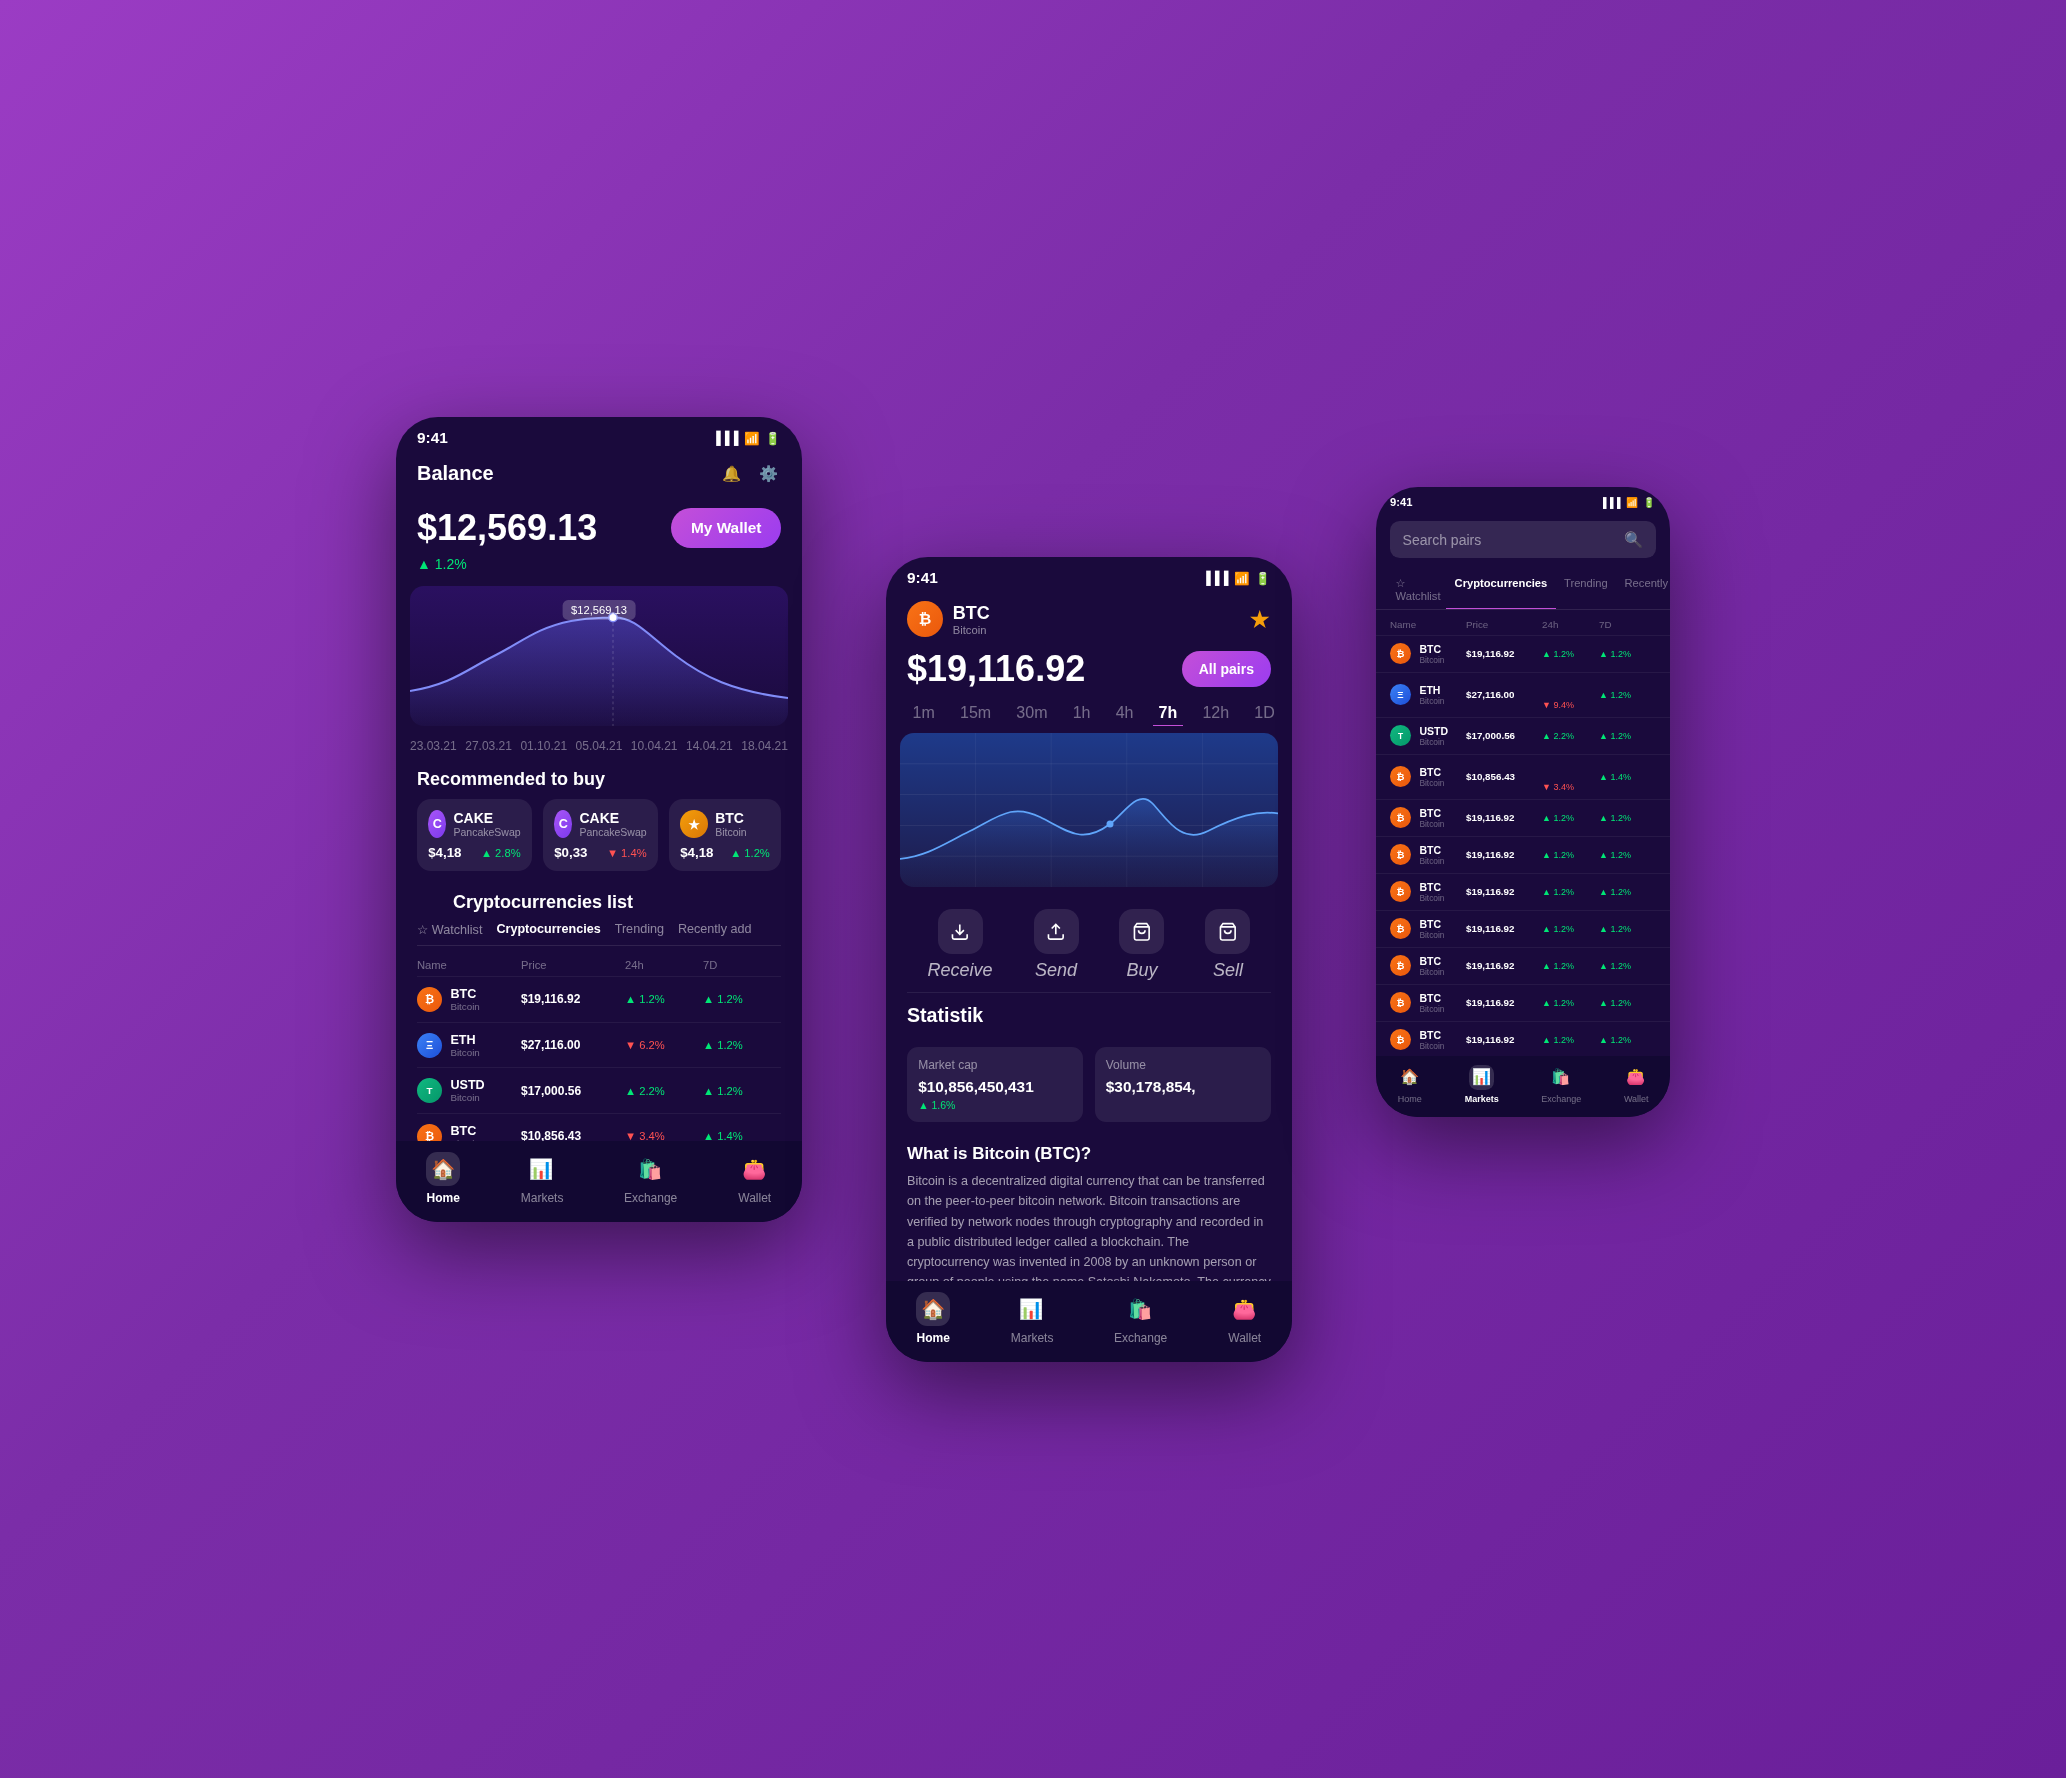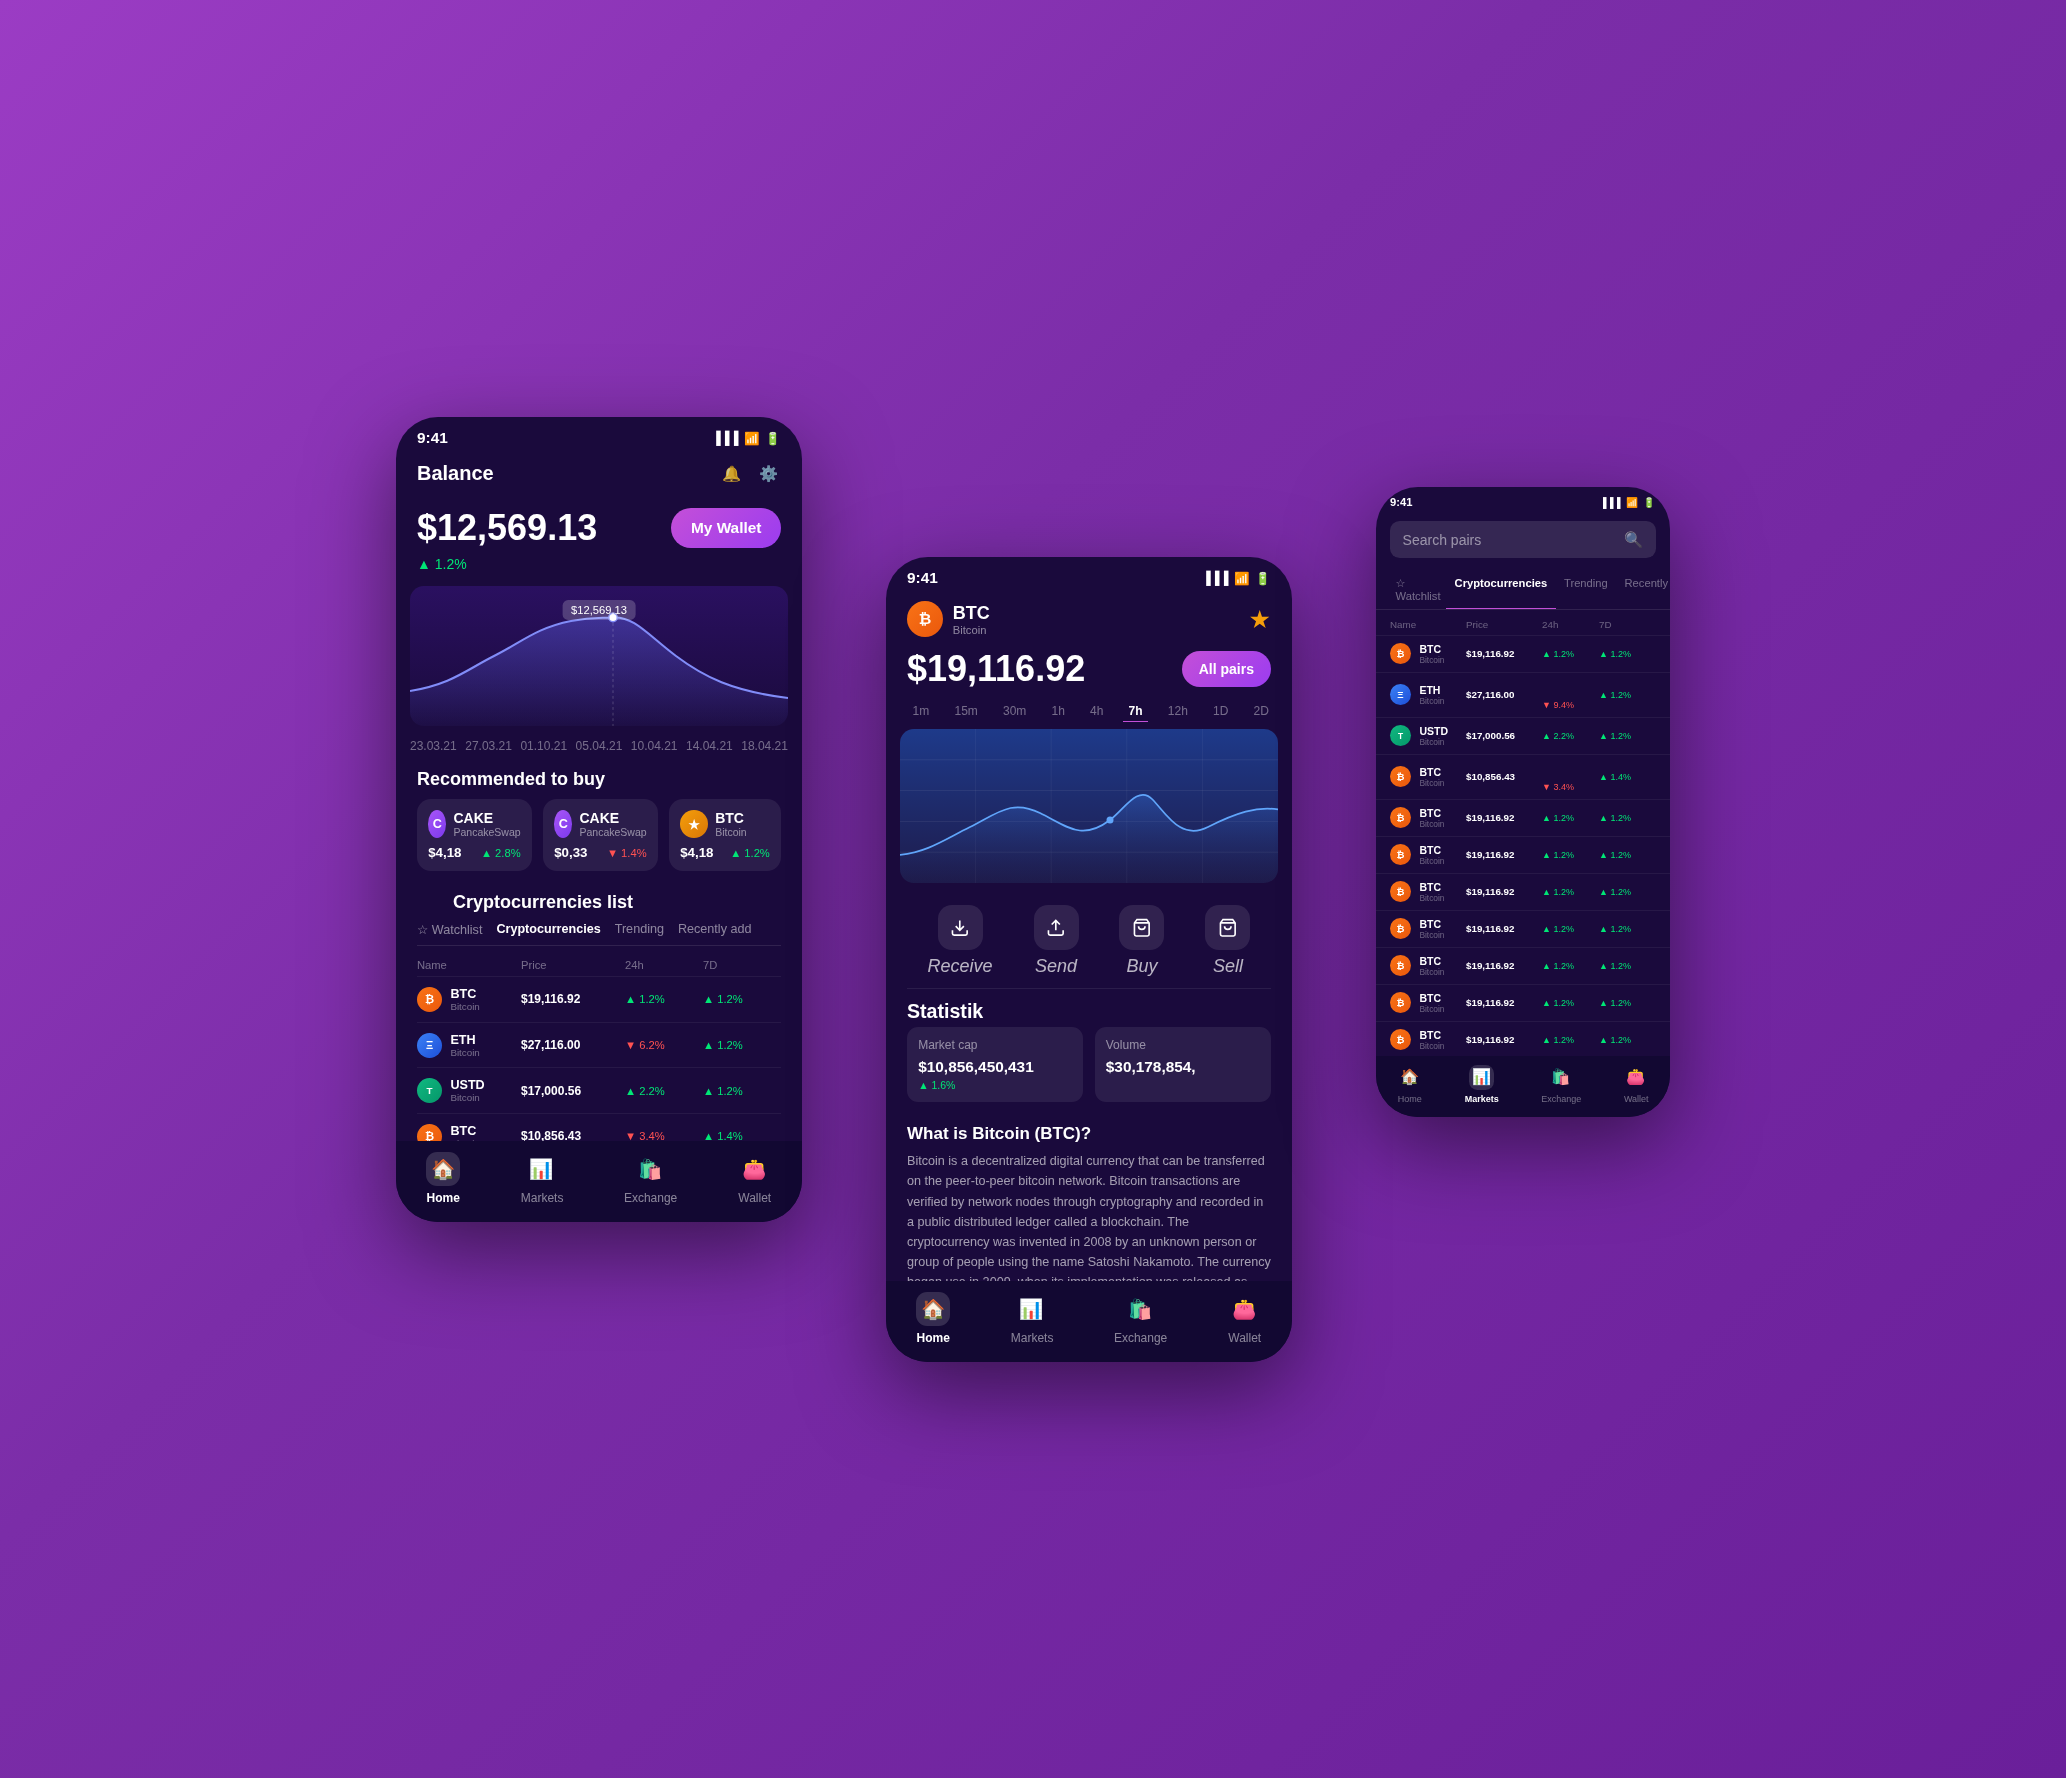--- a/index.html
+++ b/index.html
@@ -406,21 +406,21 @@
     }
 
     .time-tabs {
       display: flex;
       gap: 14px;
       padding: 0 21px 7px;
     }
 
     .time-tab {
       color: rgba(255,255,255,0.4);
-      font-size: 12px;
+      font-size: 16px;
       cursor: pointer;
       padding: 2.8px 5.6px;
     }
 
     .time-tab.active {
       color: white;
       font-weight: 700;
       border-bottom: 1.4px solid #c44fd8;
     }
 
@@ -468,21 +468,21 @@
 
     
     .statistik-section {
       padding: 11.2px 21px;
     }
 
     .statistik-title {
       color: white;
       font-size: 19.6px;
       font-weight: 700;
-      margin-bottom: 4px;
+      margin-bottom: 20px;
     }
 
     .stats-cards {
       display: flex;
       gap: 11.2px;
     }
 
     .stat-card {
       flex: 1;
       background: rgba(255,255,255,0.08);

